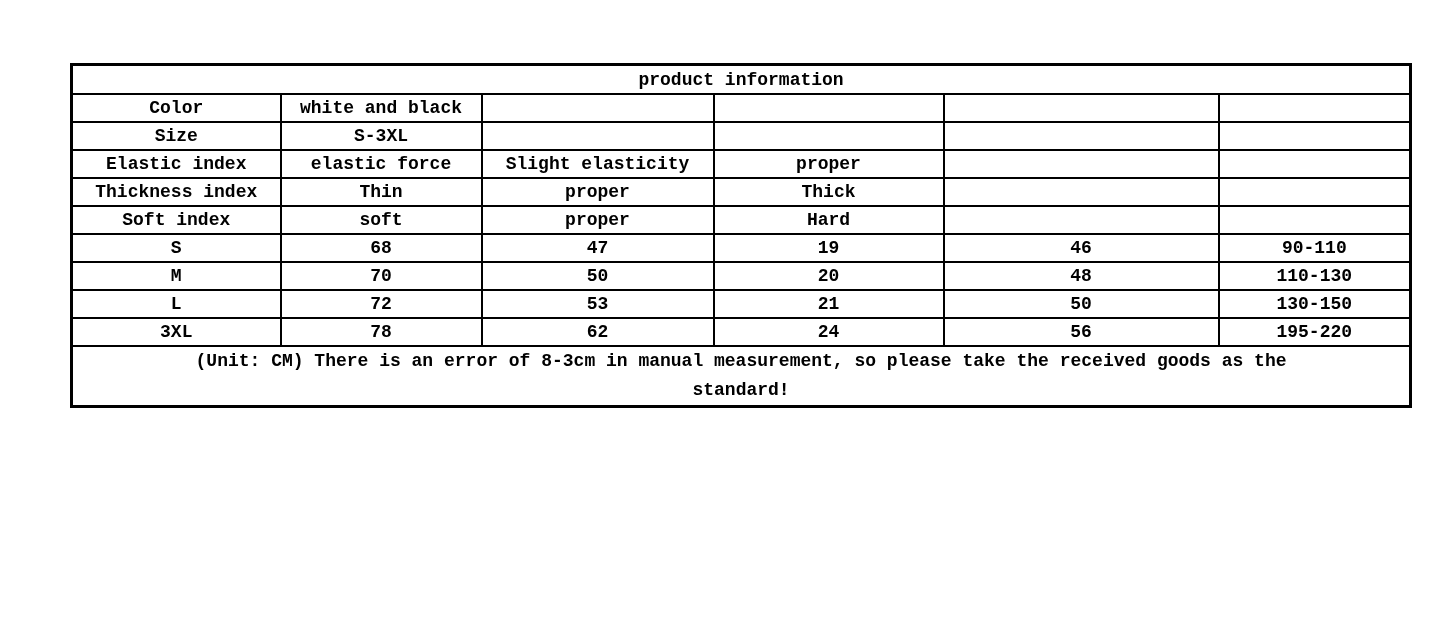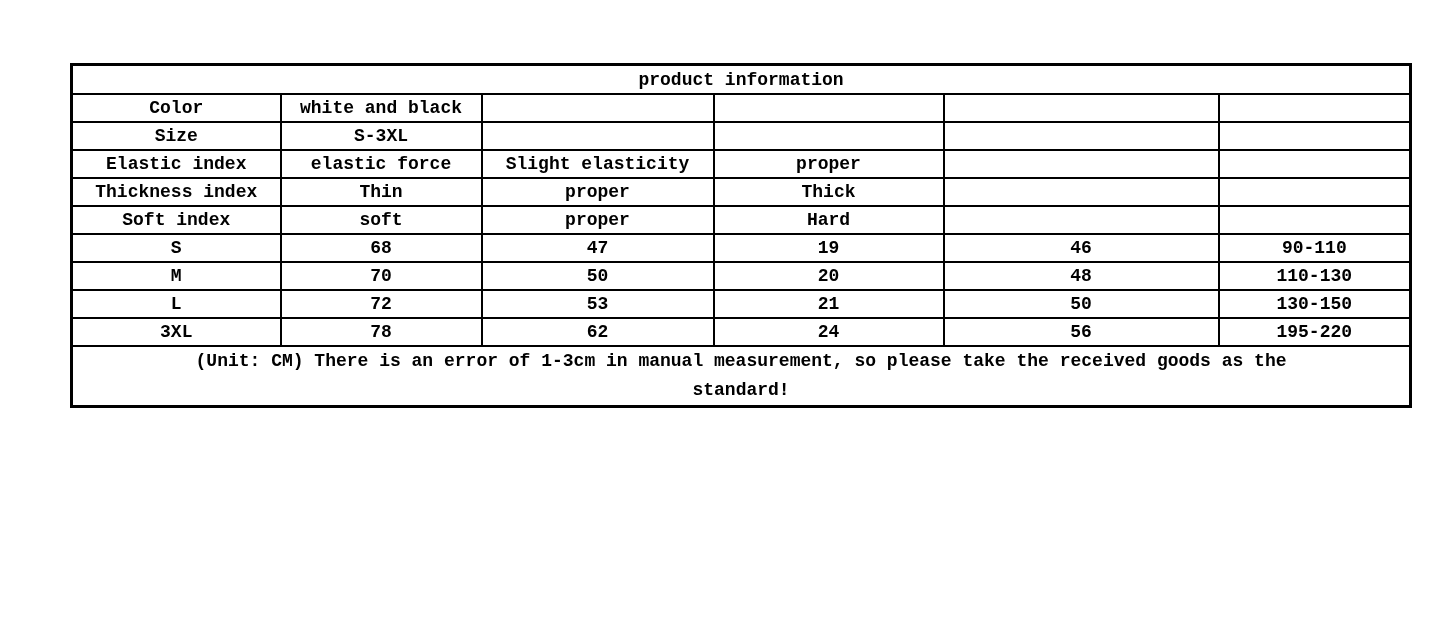--- a/index.html
+++ b/index.html
@@ -136,18 +136,18 @@
         <tr>
           <td>3XL</td>
           <td>78</td>
           <td>62</td>
           <td>24</td>
           <td>56</td>
           <td>195-220</td>
         </tr>
         <tr>
         <td class="footer-cell" colspan="6">
-          <span class="footer-text">(Unit: CM) There is an error of 1-3cm in manual measurement, so please take the received goods as the standard!</span>
+          <span class="footer-text">(Unit: CM) There is an error of 8-3cm in manual measurement, so please take the received goods as the standard!</span>
         </td>
       </tr>
     </tbody>
   </table>
 </div>
 
 </body></html>

